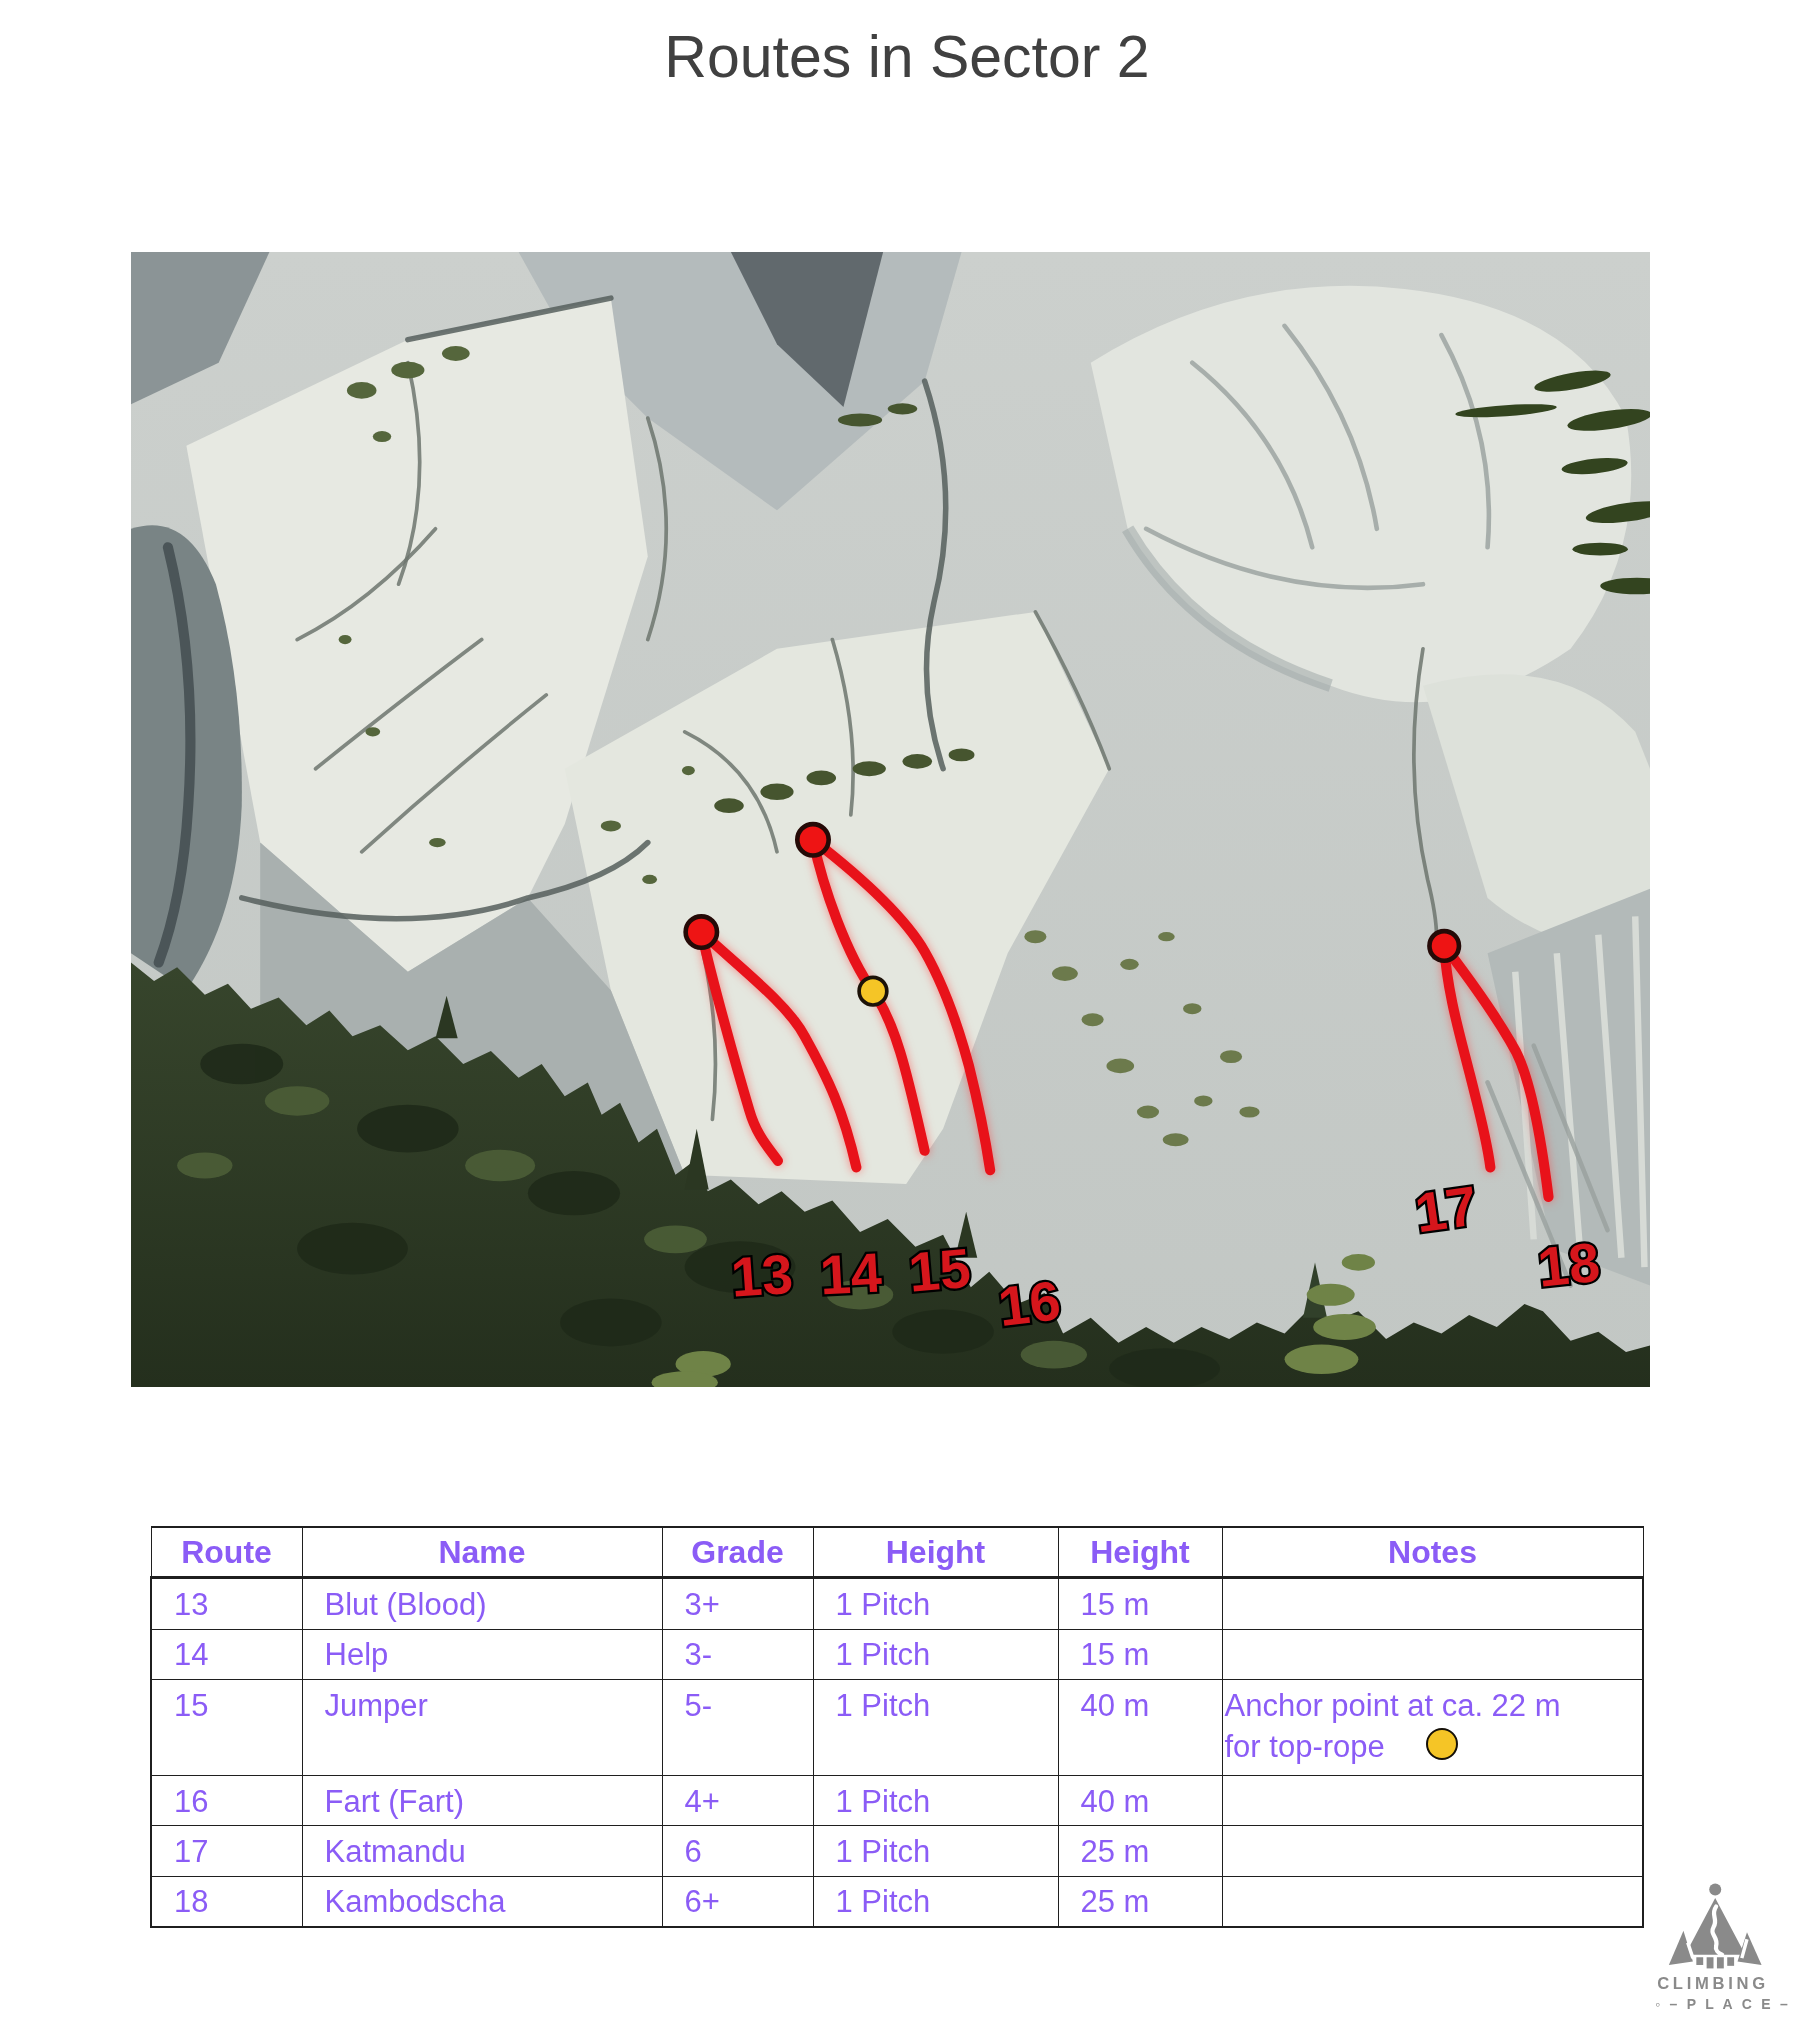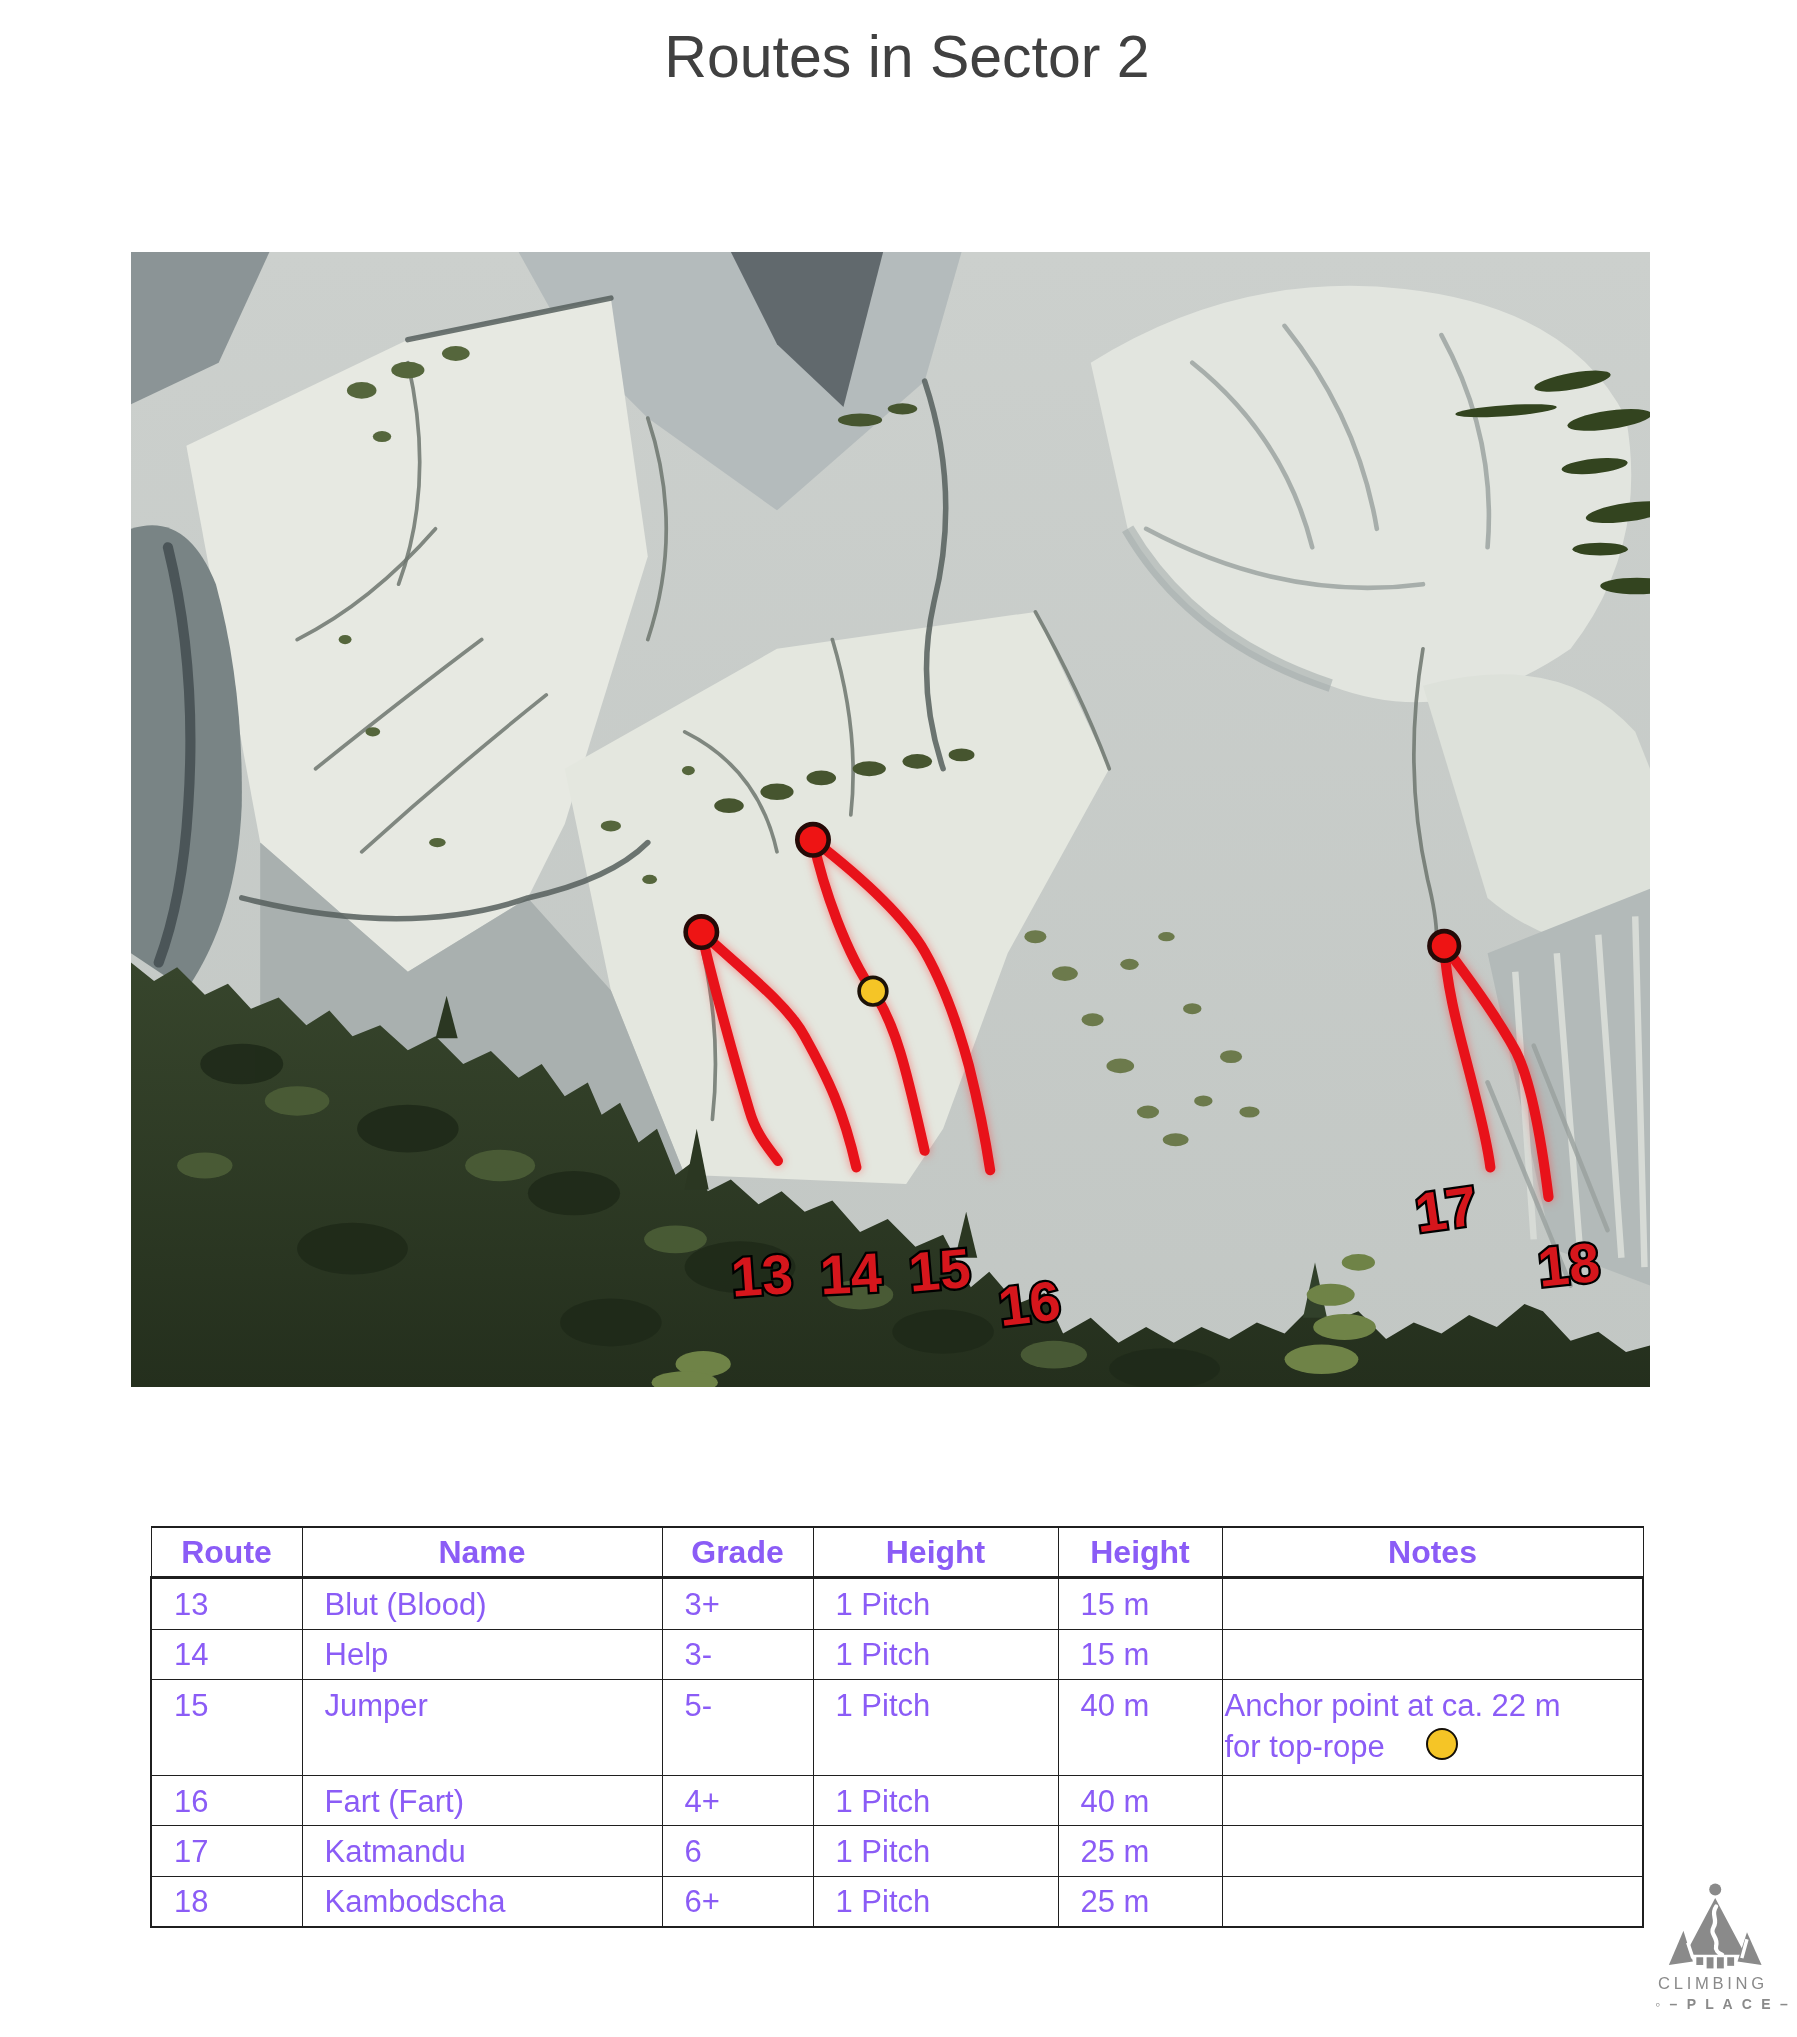--- a/index.html
+++ b/index.html
@@ -50,21 +50,21 @@
   .anchor-dot{
     display:inline-block;width:28px;height:28px;border-radius:50%;
     background:#f5c526;border:2.8px solid #151008;vertical-align:-3.7px;margin-left:41px;
   }
   
   .logo{
     position:absolute;left:1655px;top:1881px;width:116px;text-align:center;color:#8a8a8a;
   }
   .logo svg{display:block;margin:0 auto;}
   .logo .l1{
-    font-size:16.6px;font-weight:400;letter-spacing:3.7px;margin-top:3.7px;white-space:nowrap;
+    font-size:16.6px;font-weight:700;letter-spacing:3.7px;margin-top:3.7px;white-space:nowrap;
   }
   .logo .l2{
     font-size:14px;font-weight:700;letter-spacing:2.8px;margin-top:2.8px;white-space:nowrap;
   }
 </style>
 </head>
 <body>
 
 <h1 class="page-title">Routes in Sector 2</h1>
 

